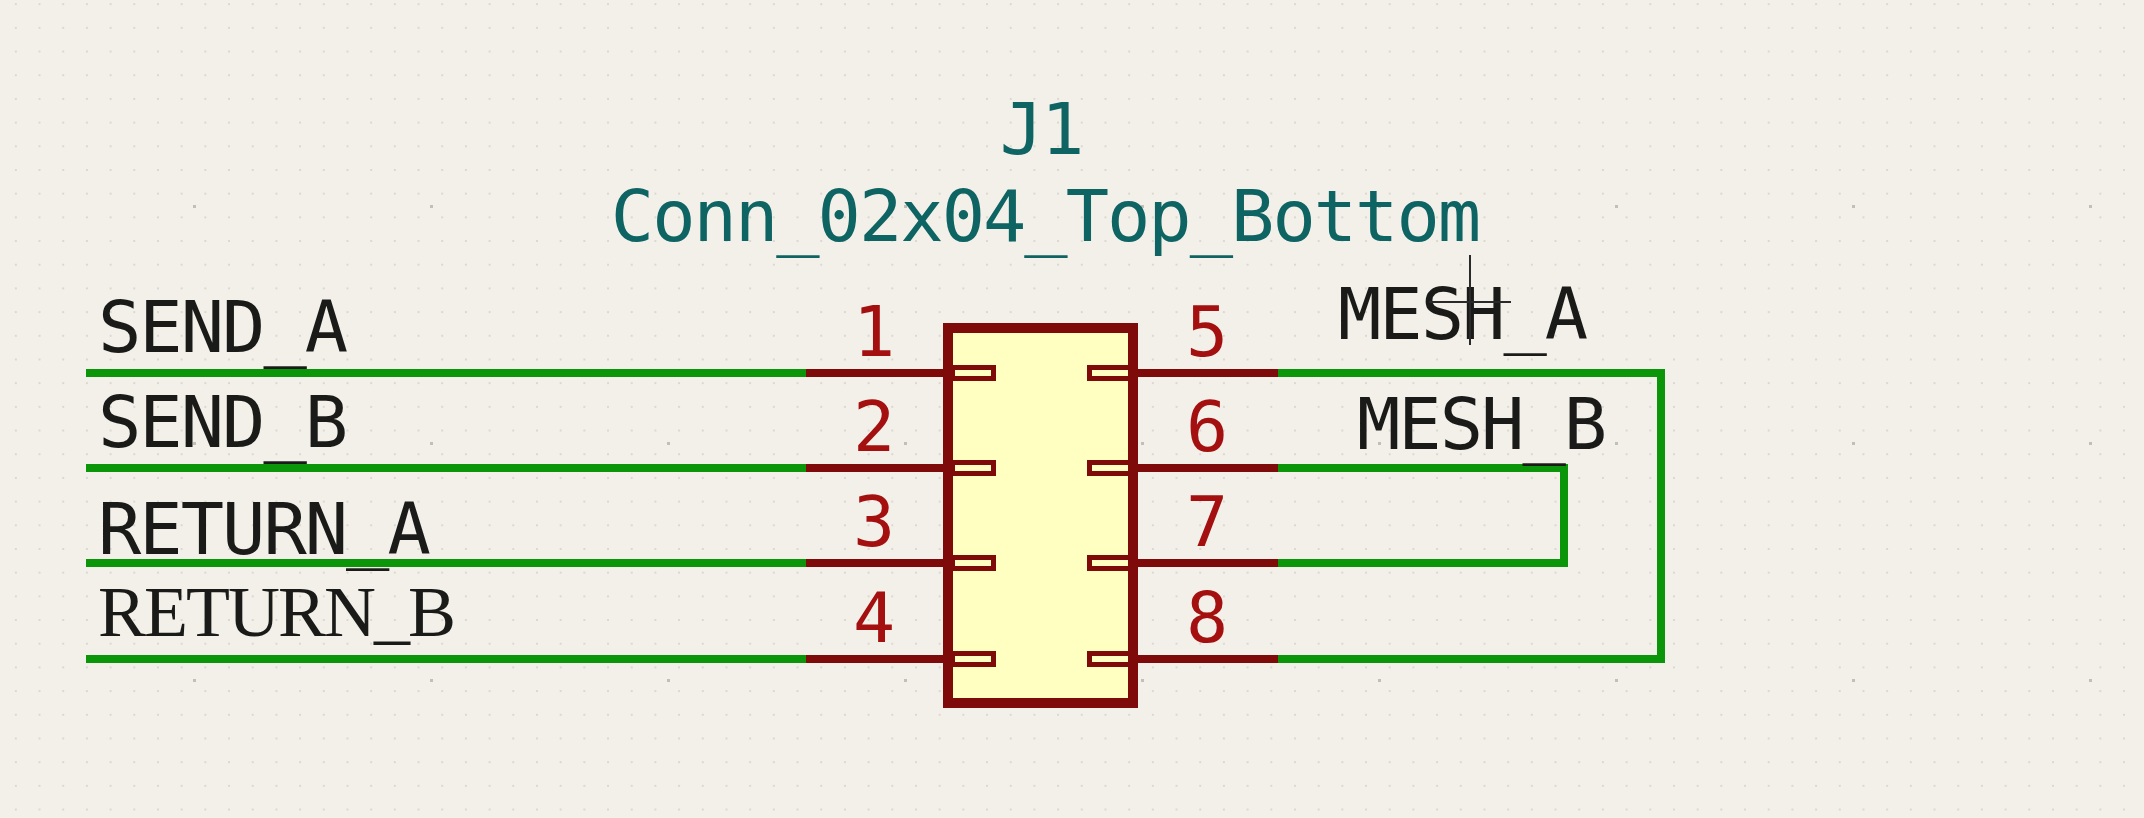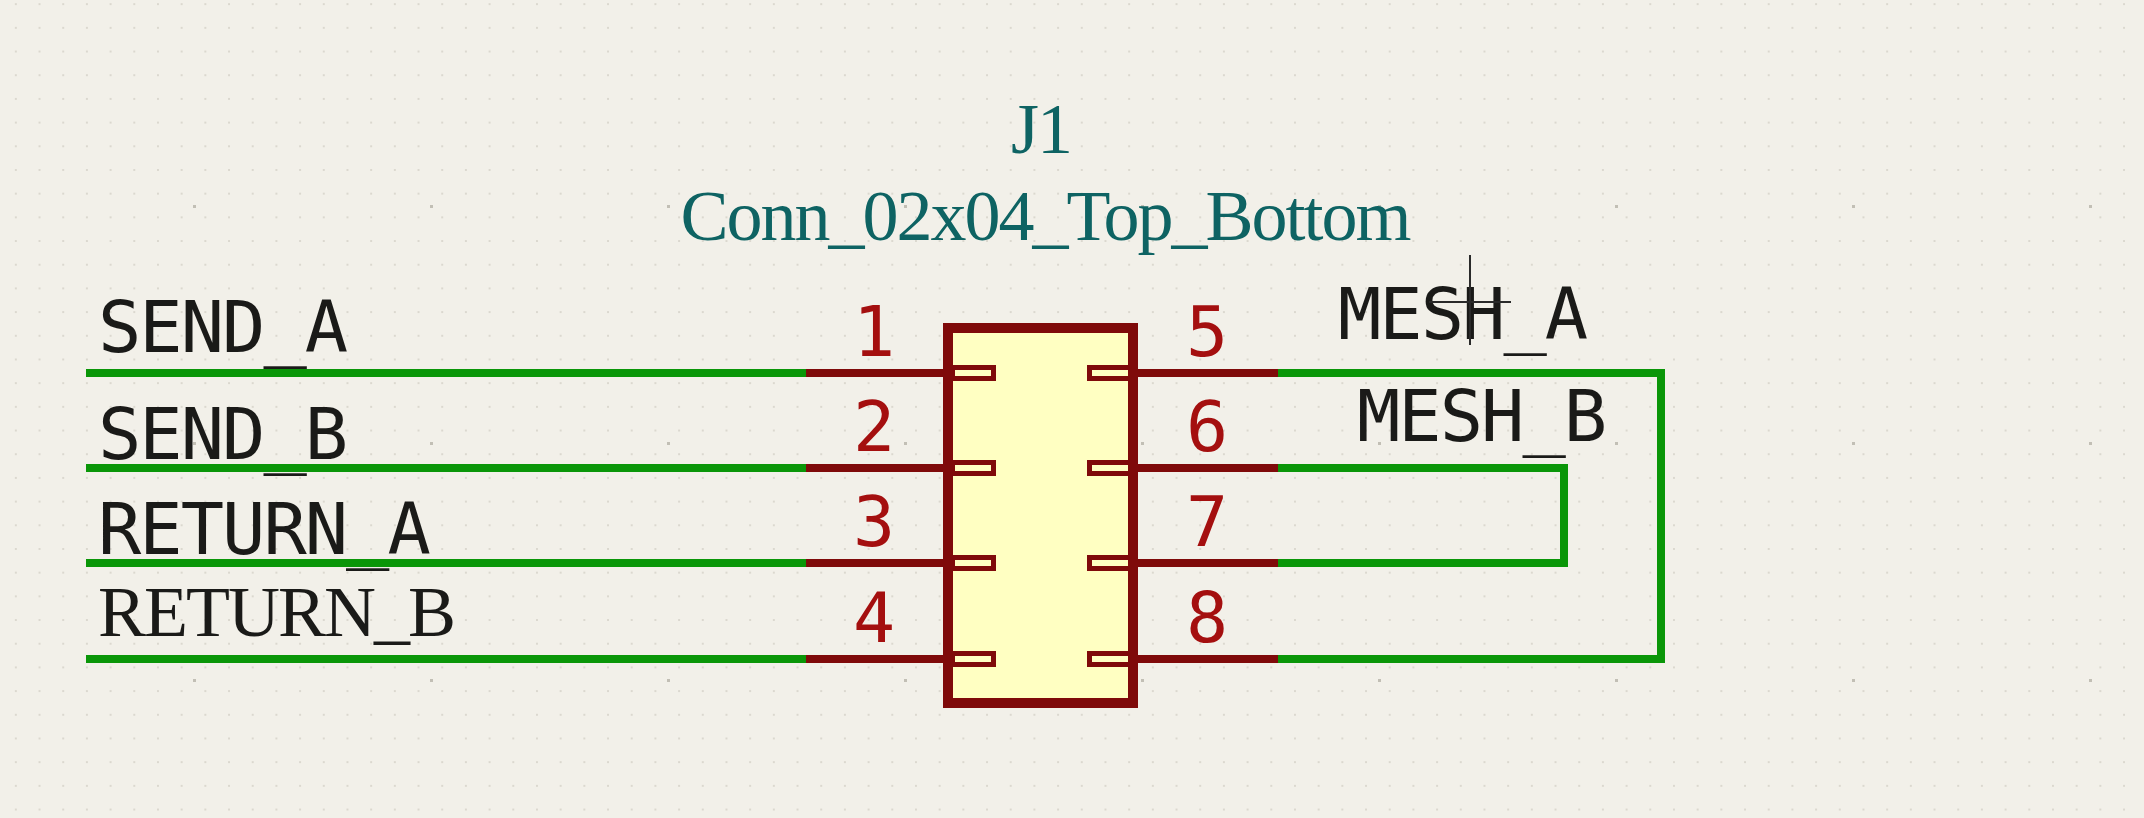--- a/index.html
+++ b/index.html
@@ -13,21 +13,21 @@
     position:relative; width:2144px; height:818px; overflow:hidden;
     background-color:var(--bg);
     background-image:
       radial-gradient(circle, var(--dot-major) 1.7px, transparent 1.9px),
       radial-gradient(circle, var(--dot) 1.1px, transparent 1.3px);
     background-size:237px 237px, 23.7px 23.7px;
     background-position:76px 88px, 4px 16px;
     font-family:"DejaVu Sans Mono", monospace;
   }
   .txt{position:absolute; line-height:1; white-space:pre;}
-  .ref-text,.val-text{font-size:72px; letter-spacing:-2px; color:var(--refval); transform:translateX(-50%);font-family:Liberation Serif, serif;}
+  .ref-text,.val-text{font-size:72px; letter-spacing:-2px; color:var(--refval); transform:translateX(-50%);}
   .net-label{font-size:72px; letter-spacing:-2px; color:var(--label);}
   .pin-number{font-size:70px; color:var(--pin-num); transform:translateX(-50%);}
   .wire{position:absolute; background:var(--wire);}
   .pin-line{position:absolute; background:var(--pin); height:8px;}
   .pin-notch{position:absolute; width:46px; height:16px; border:5px solid var(--pin); box-sizing:border-box; background:transparent;}
   .body-rect{
     position:absolute; left:943px; top:323px; width:195px; height:385px;
     box-sizing:border-box; border:10px solid var(--body-outline); background:var(--body-fill);
   }
   .cursor-v{position:absolute; width:2px; background:var(--cursor);}
@@ -73,21 +73,21 @@
       <div class="pin-notch" style="left: 1087px; top: 555px;"></div>
       <div class="txt pin-number" style="left: 1207px; top: 487px;">7</div>
       <div class="pin-line" style="left: 1138px; top: 655px; width: 140px;"></div>
       <div class="pin-notch" style="left: 1087px; top: 651px;"></div>
       <div class="txt pin-number" style="left: 1207px; top: 583px;">8</div>
     </div>
   <div class="txt ref-text" style="left: 1041px; top: 93px;">J1</div>
   <div class="txt val-text" style="left: 1045px; top: 180px;">Conn_02x04_Top_Bottom</div>
   <div id="label-layer">
       <div class="txt net-label" style="left: 98px; top: 291px;">SEND_A</div>
-      <div class="txt net-label" style="left: 98px; top: 398px; text-align: right;">SEND_B</div>
+      <div class="txt net-label" style="left: 98px; top: 386px; text-align: right;">SEND_B</div>
       <div class="txt net-label" style="left: 98px; top: 481px; margin-top: 12px;">RETURN_A</div>
       <div class="txt net-label" style="left: 98px; top: 576px; font-family: Liberation Serif, serif;">RETURN_B</div>
       <div class="txt net-label" style="left: 1338px; top: 278px;">MESH_A</div>
-      <div class="txt net-label" style="left: 1357px; top: 380px;">MESH_B</div>
+      <div class="txt net-label" style="left: 1357px; top: 388px;">MESH_B</div>
     </div>
   <div class="cursor-v" style="left: 1469px; top: 255px; height: 90px;"></div>
   <div class="cursor-h" style="left: 1429px; top: 301px; width: 82px;"></div>
 </div>
 
 </body></html>

